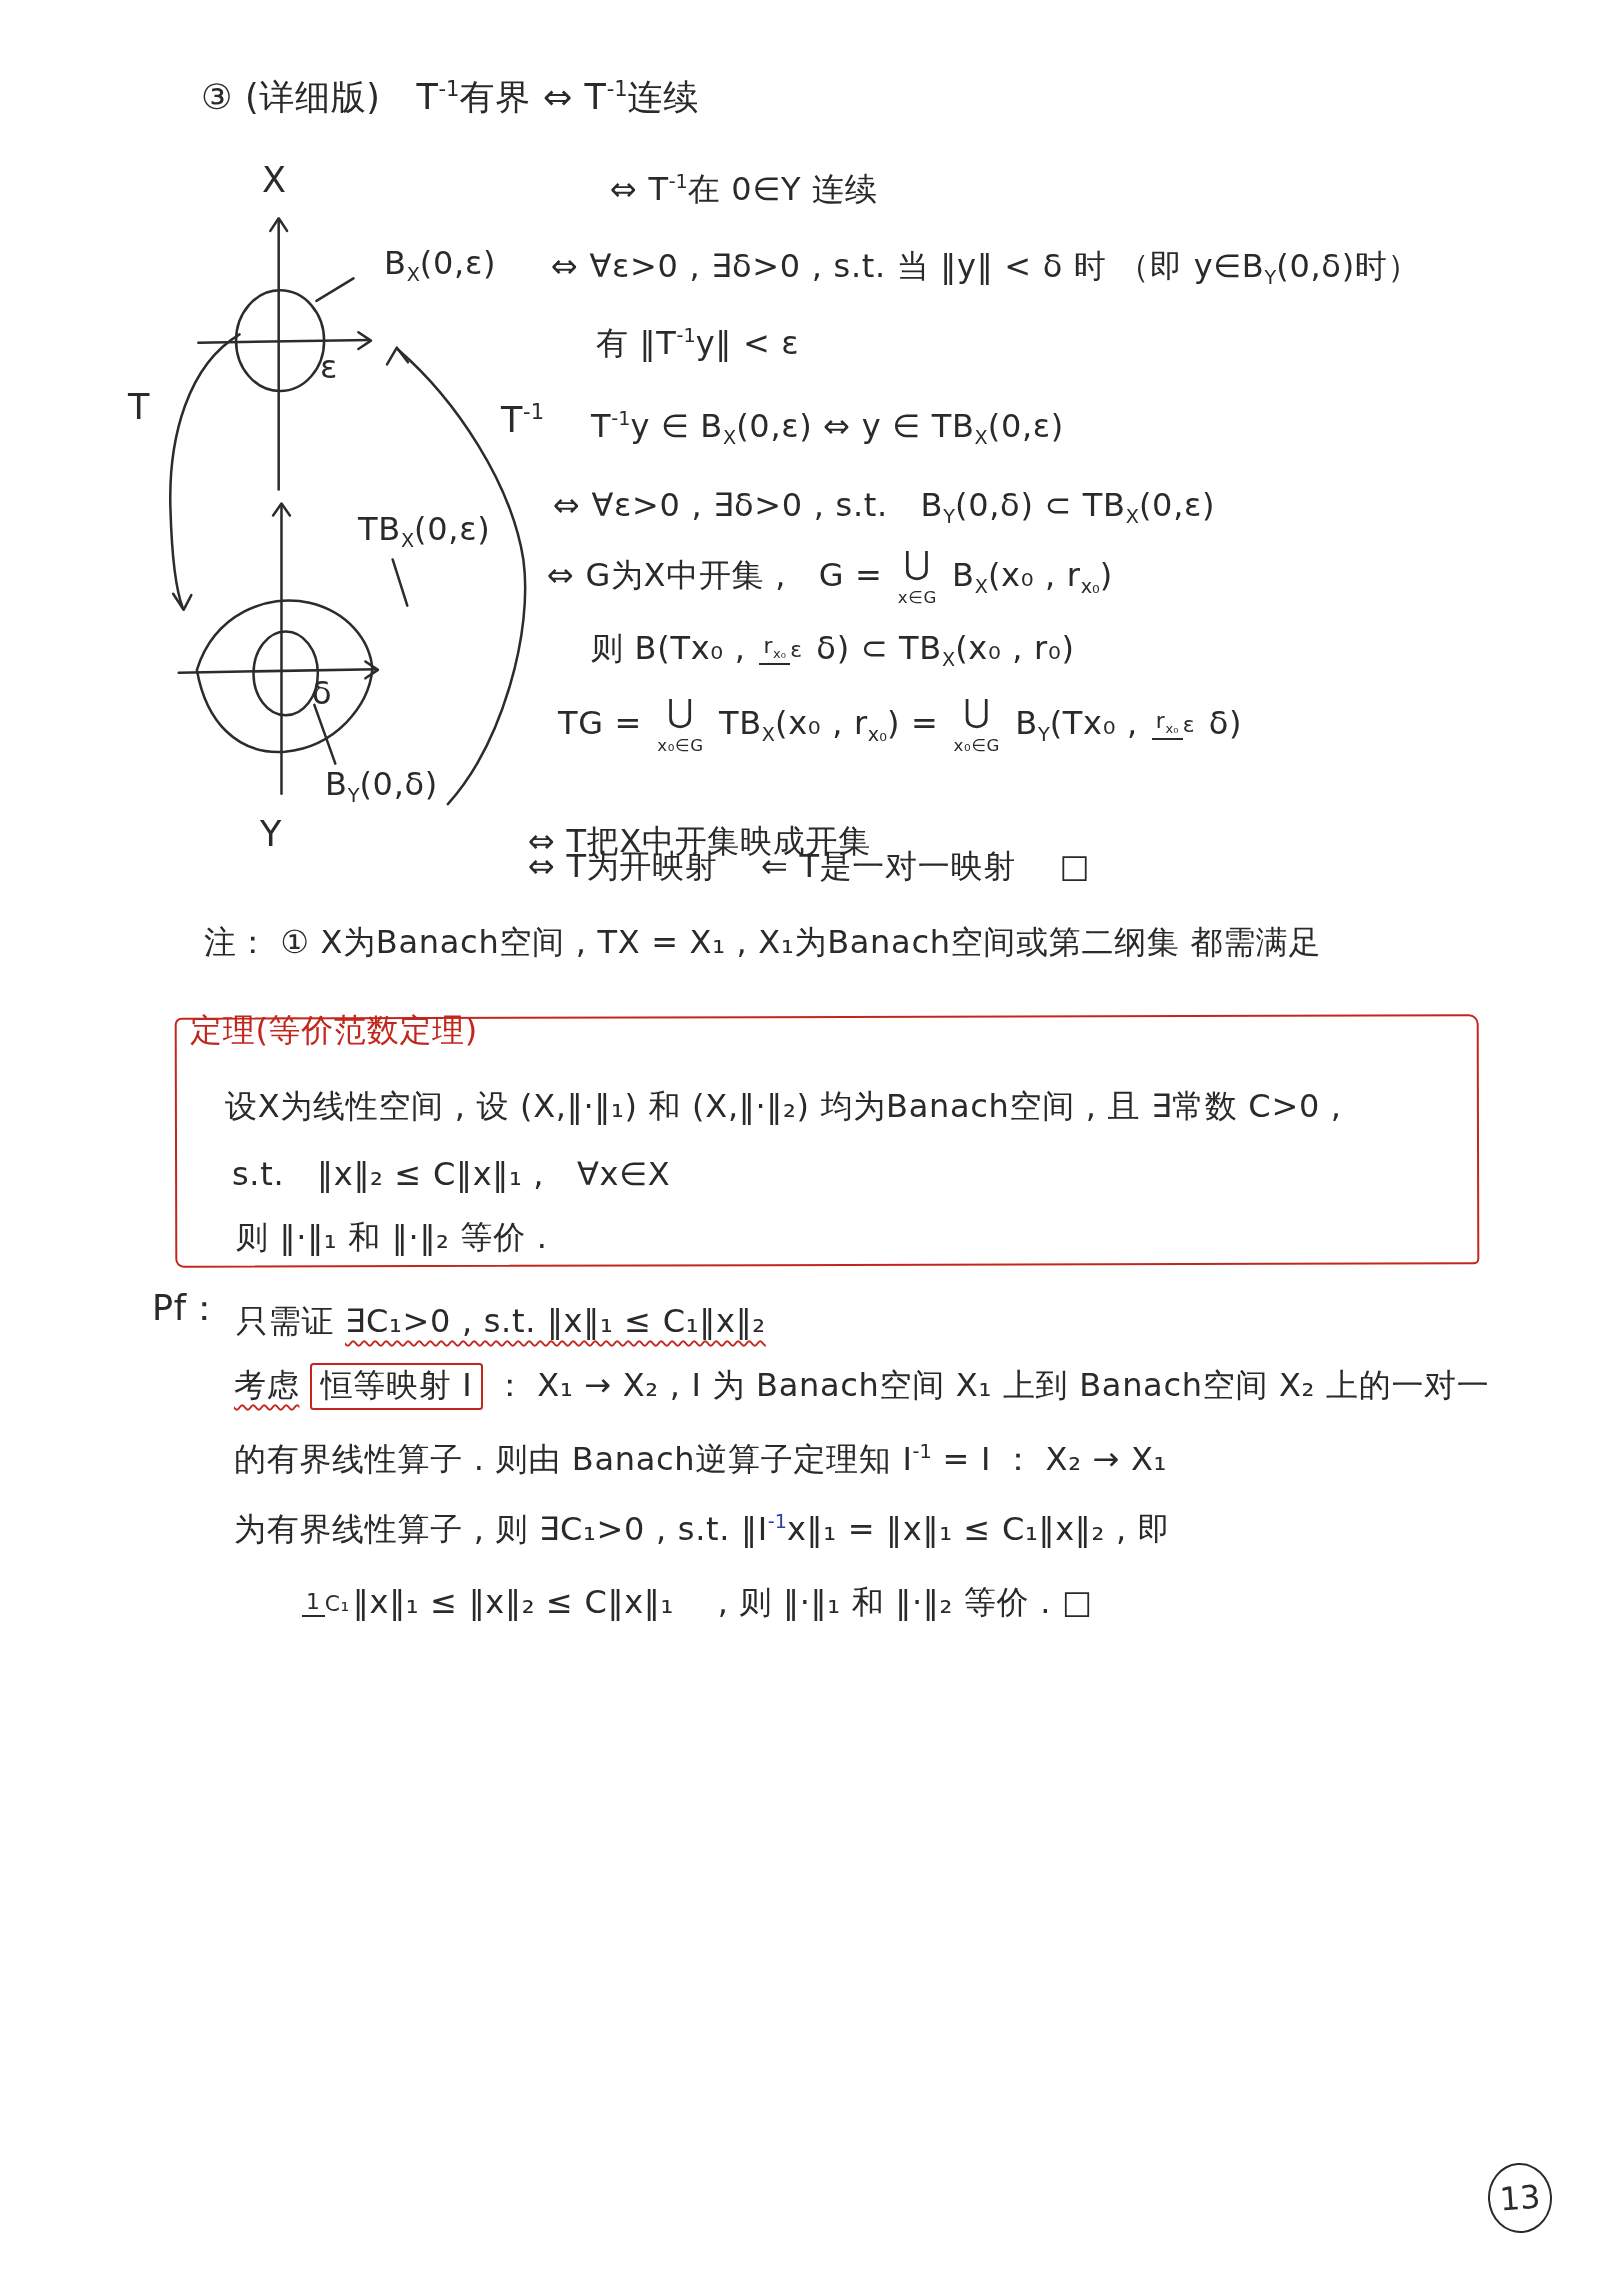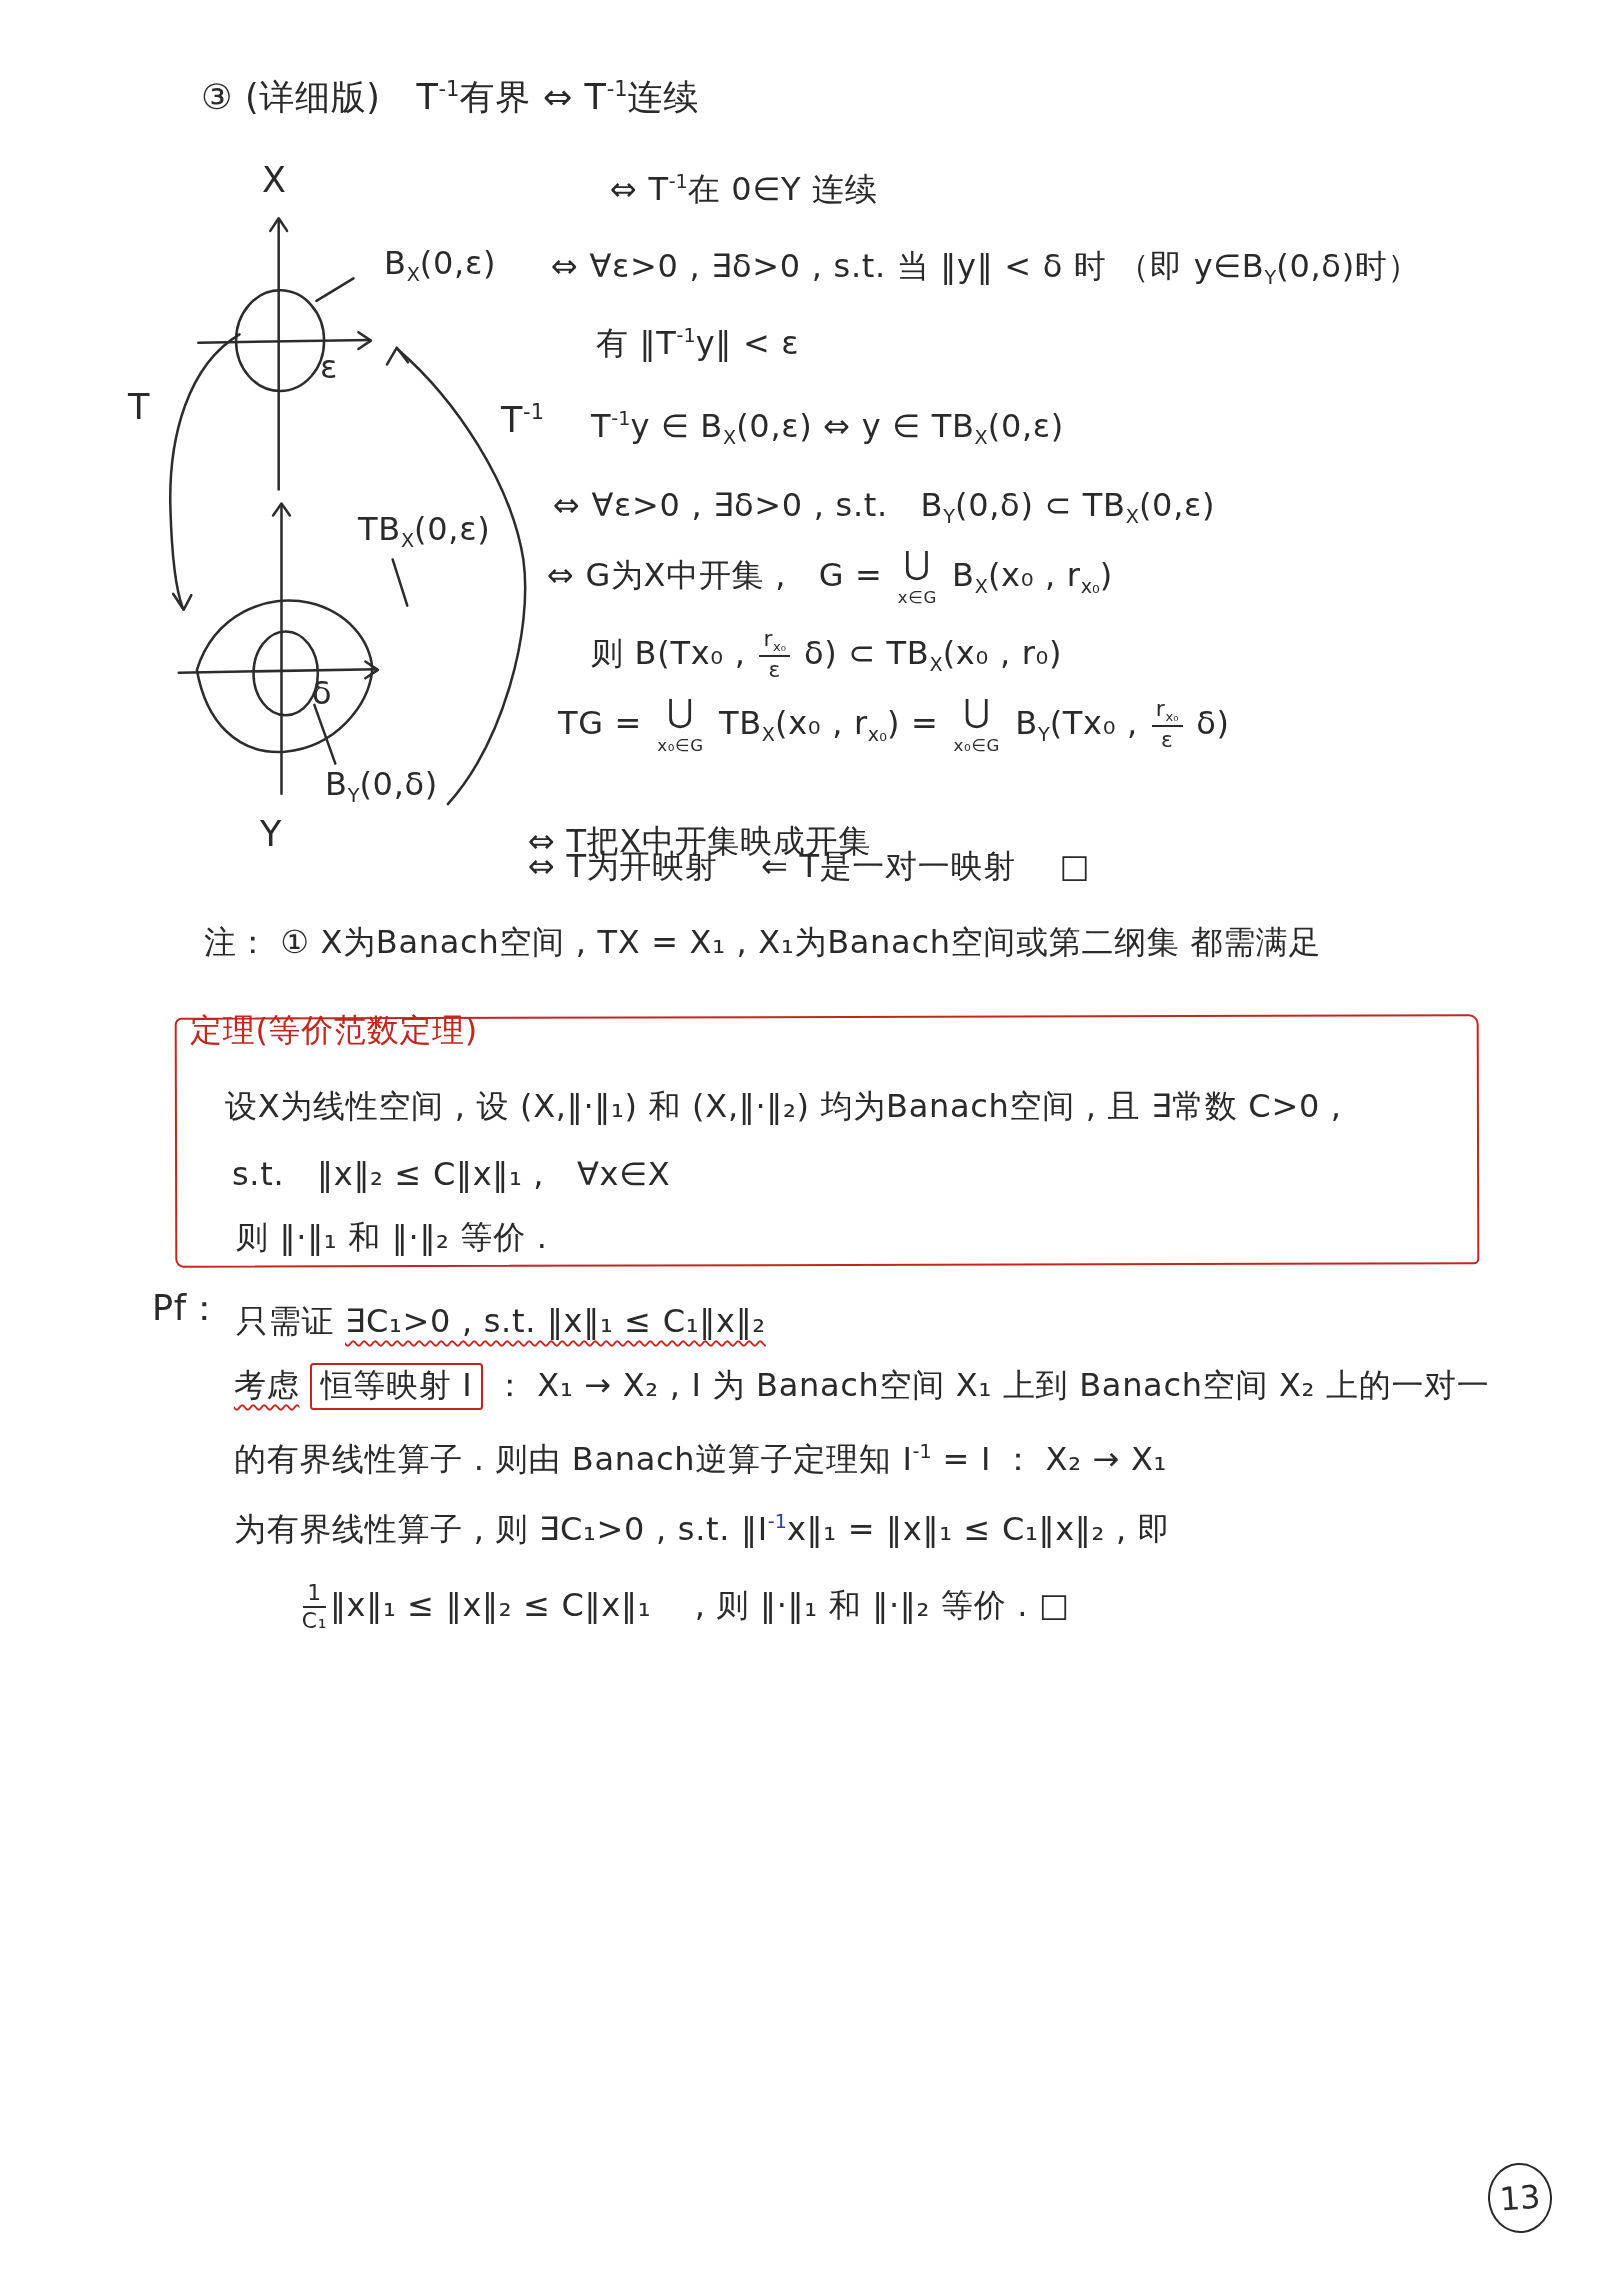--- a/index.html
+++ b/index.html
@@ -9,21 +9,21 @@
     color:#2a2a2a;overflow:hidden;
   }
   .hw{position:absolute;font-size:32px;line-height:1.25;white-space:nowrap;letter-spacing:0.7px;}
   .hw sup{font-size:.6em;letter-spacing:0;}
   .hw sub{font-size:.6em;letter-spacing:0;}
   .big{font-size:35px;}
   .red{color:var(--red);}
   .blue sup,.hw sup.blue{color:var(--blue);}
   sup.blue{color:var(--blue);}
   
-  .fr{display:inline-flex;flex-direction:column;align-items:center;vertical-align:middle;font-size:.68em;line-height:1.05;margin:0 2.8px;}
+  .fr{display:inline-flex;flex-direction:row;align-items:center;vertical-align:middle;font-size:.68em;line-height:1.05;margin:0 2.8px;}
   .fr b{font-weight:normal;border-bottom:2.1px solid currentColor;padding:0 4.2px 1.4px;}
   .fr i{font-style:normal;padding-top:1.4px;}
   
   .un{display:inline-flex;flex-direction:column;align-items:center;vertical-align:middle;line-height:1;margin:0 4.2px;}
   .un i{font-style:normal;font-size:.52em;margin-top:11px;}
   
   .rwavy{text-decoration-line:underline;text-decoration-style:wavy;text-decoration-color:var(--red);text-decoration-thickness:2.1px;text-underline-offset:8.4px;}
   .rbox{border:2.4px solid var(--red);border-radius:3.5px;padding:1.4px 8.4px 4.2px;}
   .theorem-box{
     position:absolute;left:175px;top:1016px;width:1300px;height:246px;

